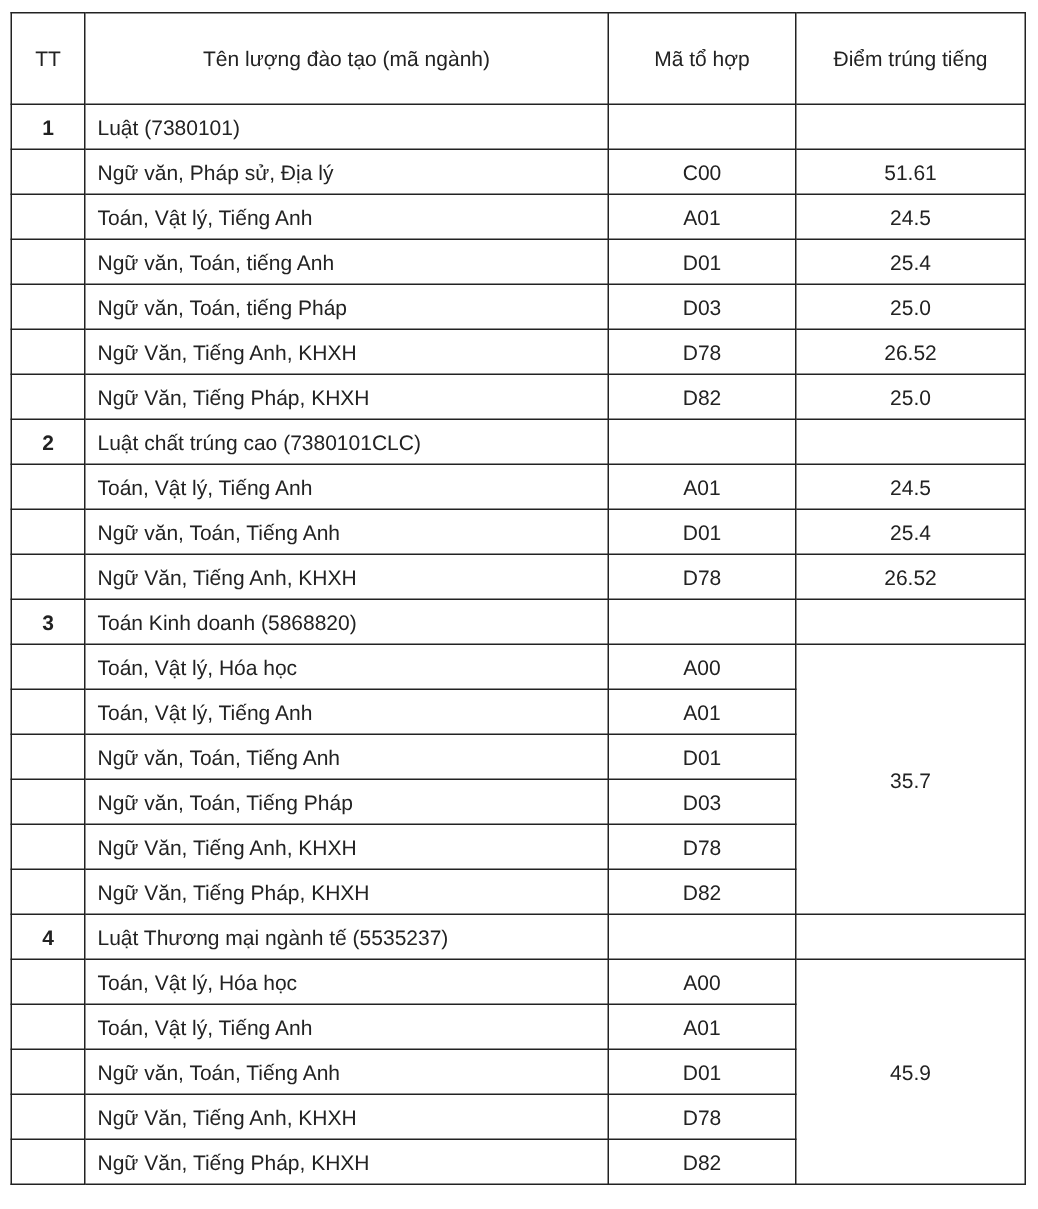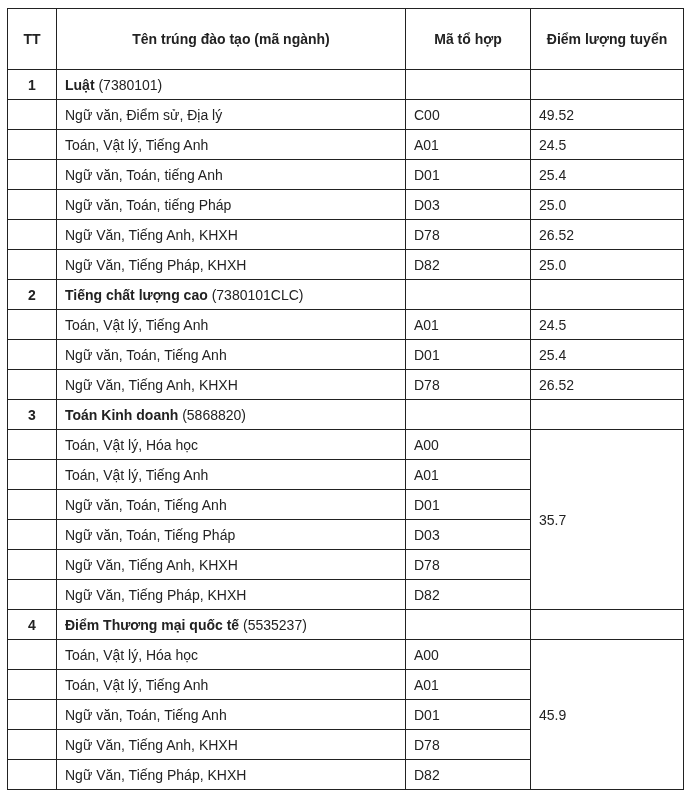--- a/index.html
+++ b/index.html
@@ -1,57 +1,57 @@
 <!DOCTYPE html>
 <html><head>
 <meta charset="utf-8">
 <style>
   html, body { margin: 0; padding: 0; background: #ffffff; }
   body { width: 692px; height: 806px; position: relative; overflow: hidden;
          font-family: "Liberation Sans", sans-serif; color: #222; }
   table { position: absolute; left: 7px; top: 8px; width: 676px;
           border-collapse: collapse; table-layout: fixed; font-size: 14px; }
   td, th { border: 1px solid #222; padding: 0 8px; }
-  th { font-weight: bold; height: 60px; text-align: center; font-size: 14px; }
+  th { font-weight: normal; height: 60px; text-align: center; font-size: 14px; }
   td.tt { text-align: center; font-weight: bold; }
-  td.code, td.score { }
+  td.code, td.score { text-align: center; }
   tr.group td { height: 29px; }
   tr.sub td { height: 29px; }
-  .b { font-weight: bold; }
+  .b { font-weight: normal; }
 </style>
 </head>
 <body>
 
 <table>
   <colgroup>
     <col style="width:49px">
       <col style="width:349px">
       <col style="width:125px">
       <col style="width:153px">
   </colgroup>
   <thead>
     <tr>
       <th>TT</th>
-      <th>Tên trúng đào tạo (mã ngành)</th>
+      <th>Tên lượng đào tạo (mã ngành)</th>
       <th>Mã tổ hợp</th>
-      <th>Điểm lượng tuyển</th>
+      <th>Điểm trúng tiếng</th>
     </tr>
   </thead>
   <tbody id="tbody">
       <tr class="group">
         <td class="tt">1</td>
         <td><span class="b">Luật</span> <span>(7380101)</span></td>
         <td></td>
         <td></td>
       </tr>
       <tr class="sub">
         <td></td>
-        <td>Ngữ văn, Điểm sử, Địa lý</td>
+        <td>Ngữ văn, Pháp sử, Địa lý</td>
         <td class="code">C00</td>
-        <td class="score">49.52</td>
+        <td class="score">51.61</td>
       </tr>
       <tr class="sub">
         <td></td>
         <td>Toán, Vật lý, Tiếng Anh</td>
         <td class="code">A01</td>
         <td class="score">24.5</td>
       </tr>
       <tr class="sub">
         <td></td>
         <td>Ngữ văn, Toán, tiếng Anh</td>
@@ -71,21 +71,21 @@
         <td class="score">26.52</td>
       </tr>
       <tr class="sub">
         <td></td>
         <td>Ngữ Văn, Tiếng Pháp, KHXH</td>
         <td class="code">D82</td>
         <td class="score">25.0</td>
       </tr>
       <tr class="group">
         <td class="tt">2</td>
-        <td><span class="b">Tiếng chất lượng cao</span> <span>(7380101CLC)</span></td>
+        <td><span class="b">Luật chất trúng cao</span> <span>(7380101CLC)</span></td>
         <td></td>
         <td></td>
       </tr>
       <tr class="sub">
         <td></td>
         <td>Toán, Vật lý, Tiếng Anh</td>
         <td class="code">A01</td>
         <td class="score">24.5</td>
       </tr>
       <tr class="sub">
@@ -132,21 +132,21 @@
         <td>Ngữ Văn, Tiếng Anh, KHXH</td>
         <td class="code">D78</td>
       </tr>
       <tr class="sub">
         <td></td>
         <td>Ngữ Văn, Tiếng Pháp, KHXH</td>
         <td class="code">D82</td>
       </tr>
       <tr class="group">
         <td class="tt">4</td>
-        <td><span class="b">Điểm Thương mại quốc tế</span> <span>(5535237)</span></td>
+        <td><span class="b">Luật Thương mại ngành tế</span> <span>(5535237)</span></td>
         <td></td>
         <td></td>
       </tr>
       <tr class="sub">
         <td></td>
         <td>Toán, Vật lý, Hóa học</td>
         <td class="code">A00</td>
         <td class="score" rowspan="5">45.9</td>
       </tr>
       <tr class="sub">

